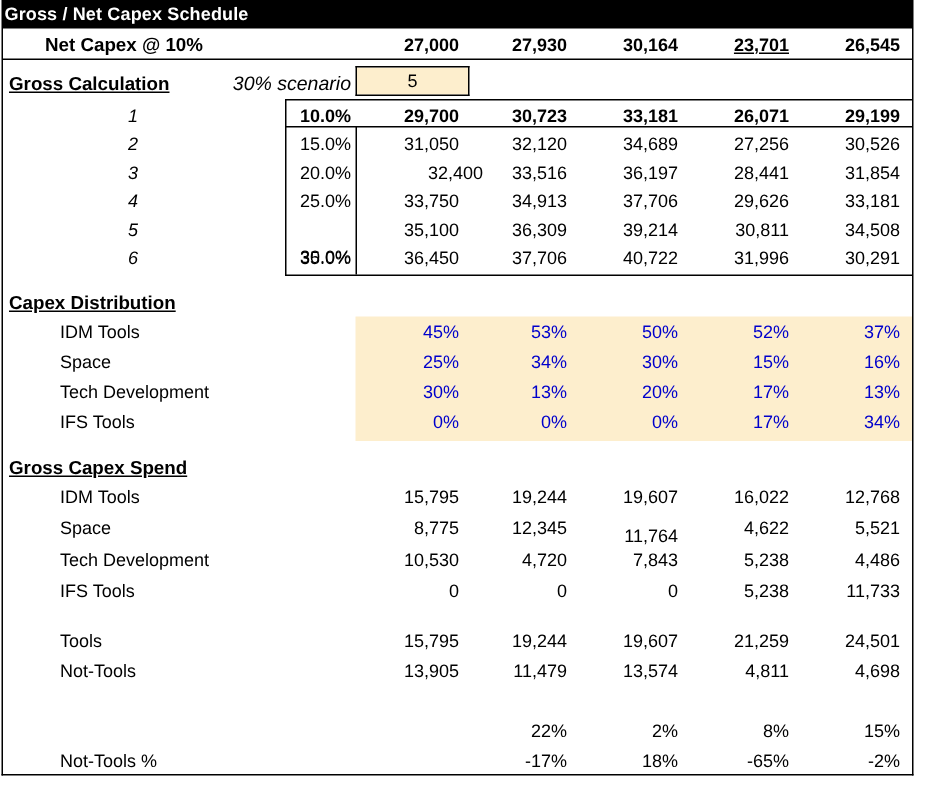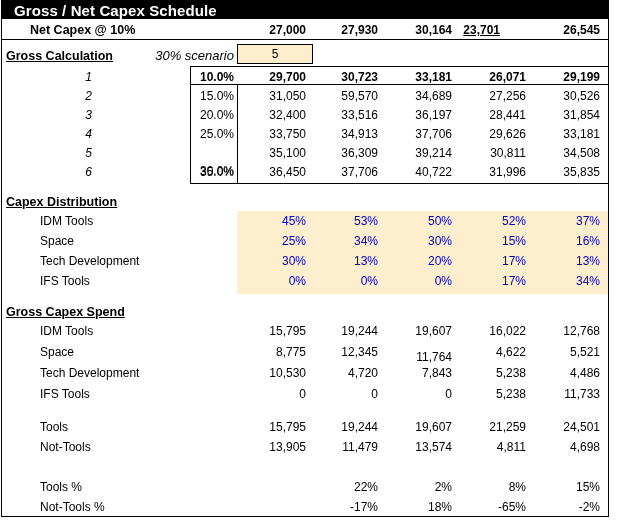--- a/index.html
+++ b/index.html
@@ -43,24 +43,24 @@
 
   
   .titlebar {
     position: absolute;
     left: 2px; top: 0px;
     width: 606px; height: 19px;
     background: #000000;
   }
   .titlebar .t {
     position: absolute;
-    left: 12px; top: 2px;
+    left: 1px; top: 2px;
     color: #ffffff;
     font-weight: bold;
-    font-size: 15px;
+    font-size: 12px;
     letter-spacing: 0.1px;
     white-space: nowrap;
   }
 
   
   .cell {
     position: absolute;
     white-space: nowrap;
     line-height: 14px;
     font-size: 12px;
@@ -106,21 +106,21 @@
 
   <div class="titlebar">
     <span class="t">Gross / Net Capex Schedule</span>
   </div>
 
   <div class="cell lbl b" style="left:6px; top:23px; width:200px; font-size:12.5px;">Net Capex @ 10%</div>
 
   <div class="cell num b" style="left:236px; top:23px; width:70px;">27,000</div>
   <div class="cell num b" style="left:310px; top:23px; width:68px;">27,930</div>
   <div class="cell num b" style="left:384px; top:23px; width:68px;">30,164</div>
-  <div class="cell num b" style="left:432px; top:23px; width:68px;text-decoration:underline;">23,701</div>
+  <div class="cell num b" style="left:458px; top:23px; width:68px;text-decoration:underline;">23,701</div>
   <div class="cell num b" style="left:532px; top:23px; width:68px;">26,545</div>
 
   <div class="rule" style="left:2px; top:39px; width:606px; height:1px;"></div>
 
   <div class="cell head" style="left:6px; top:49px;">Gross Calculation</div>
 
   <div class="cell i num" style="left:150px; top:49px; width:84px; font-size:13px;">30% scenario</div>
 
   <div class="shade" style="left:238px; top:45px; width:74px; height:18px;"></div>
   <div class="boxline" style="left:237px; top:44px;  width:76px; height:1px;"></div>
@@ -139,28 +139,28 @@
   <div class="cell num b" style="left:166px; top:70px; width:68px;">10.0%</div>
   <div class="cell num b" style="left:236px; top:70px; width:70px;">29,700</div>
   <div class="cell num b" style="left:310px; top:70px; width:68px;">30,723</div>
   <div class="cell num b" style="left:384px; top:70px; width:68px;">33,181</div>
   <div class="cell num b" style="left:458px; top:70px; width:68px;">26,071</div>
   <div class="cell num b" style="left:532px; top:70px; width:68px;">29,199</div>
 
   <div class="cell num i" style="left:40px;  top:89px; width:52px;">2</div>
   <div class="cell num" style="left:166px; top:89px; width:68px;">15.0%</div>
   <div class="cell num" style="left:236px; top:89px; width:70px;">31,050</div>
-  <div class="cell num" style="left:310px; top:89px; width:68px;">59,570</div>
+  <div class="cell num" style="left:310px; top:89px; width:68px;">32,120</div>
   <div class="cell num" style="left:384px; top:89px; width:68px;">34,689</div>
   <div class="cell num" style="left:458px; top:89px; width:68px;">27,256</div>
   <div class="cell num" style="left:532px; top:89px; width:68px;">30,526</div>
 
   <div class="cell num i" style="left:40px;  top:108px; width:52px;">3</div>
   <div class="cell num" style="left:166px; top:108px; width:68px;">20.0%</div>
-  <div class="cell num" style="left:236px; top:108px; width:70px;">32,400</div>
+  <div class="cell num" style="left:252px; top:108px; width:70px;">32,400</div>
   <div class="cell num" style="left:310px; top:108px; width:68px;">33,516</div>
   <div class="cell num" style="left:384px; top:108px; width:68px;">36,197</div>
   <div class="cell num" style="left:458px; top:108px; width:68px;">28,441</div>
   <div class="cell num" style="left:532px; top:108px; width:68px;">31,854</div>
 
   <div class="cell num i" style="left:40px;  top:127px; width:52px;">4</div>
   <div class="cell num" style="left:166px; top:127px; width:68px;">25.0%</div>
   <div class="cell num" style="left:236px; top:127px; width:70px;">33,750</div>
   <div class="cell num" style="left:310px; top:127px; width:68px;">34,913</div>
   <div class="cell num" style="left:384px; top:127px; width:68px;">37,706</div>
@@ -174,21 +174,21 @@
   <div class="cell num" style="left:384px; top:146px; width:68px;">39,214</div>
   <div class="cell num" style="left:458px; top:146px; width:68px;">30,811</div>
   <div class="cell num" style="left:532px; top:146px; width:68px;">34,508</div>
 
   <div class="cell num i" style="left:40px;  top:165px; width:52px;">6</div>
   <div class="cell num" style="left:166px; top:165px; width:68px;">35.0%</div>
   <div class="cell num" style="left:236px; top:165px; width:70px;">36,450</div>
   <div class="cell num" style="left:310px; top:165px; width:68px;">37,706</div>
   <div class="cell num" style="left:384px; top:165px; width:68px;">40,722</div>
   <div class="cell num" style="left:458px; top:165px; width:68px;">31,996</div>
-  <div class="cell num" style="left:532px; top:165px; width:68px;">35,835</div>
+  <div class="cell num" style="left:532px; top:165px; width:68px;">30,291</div>
 
   <div class="cell head" style="left:6px; top:195px;">Capex Distribution</div>
 
   <div class="shade" style="left:237px; top:211px; width:371px; height:83px;"></div>
 
   <div class="cell lbl" style="left:16px; top:214px; width:180px;">IDM Tools</div>
   <div class="cell lbl" style="left:16px; top:234px; width:180px;">Space</div>
   <div class="cell lbl" style="left:16px; top:254px; width:180px;">Tech Development</div>
   <div class="cell lbl" style="left:16px; top:274px; width:180px;">IFS Tools</div>
 
@@ -255,21 +255,20 @@
   <div class="cell num" style="left:384px; top:420px; width:68px;">19,607</div>
   <div class="cell num" style="left:458px; top:420px; width:68px;">21,259</div>
   <div class="cell num" style="left:532px; top:420px; width:68px;">24,501</div>
 
   <div class="cell num" style="left:236px; top:440px; width:70px;">13,905</div>
   <div class="cell num" style="left:310px; top:440px; width:68px;">11,479</div>
   <div class="cell num" style="left:384px; top:440px; width:68px;">13,574</div>
   <div class="cell num" style="left:458px; top:440px; width:68px;">4,811</div>
   <div class="cell num" style="left:532px; top:440px; width:68px;">4,698</div>
 
-  <div class="cell lbl" style="left:16px; top:480px; width:180px;">Tools %</div>
   <div class="cell lbl" style="left:16px; top:500px; width:180px;">Not-Tools %</div>
 
   <div class="cell num" style="left:236px; top:480px; width:70px;"></div>
   <div class="cell num" style="left:310px; top:480px; width:68px;">22%</div>
   <div class="cell num" style="left:384px; top:480px; width:68px;">2%</div>
   <div class="cell num" style="left:458px; top:480px; width:68px;">8%</div>
   <div class="cell num" style="left:532px; top:480px; width:68px;">15%</div>
 
   <div class="cell num" style="left:236px; top:500px; width:70px;"></div>
   <div class="cell num" style="left:310px; top:500px; width:68px;">-17%</div>

